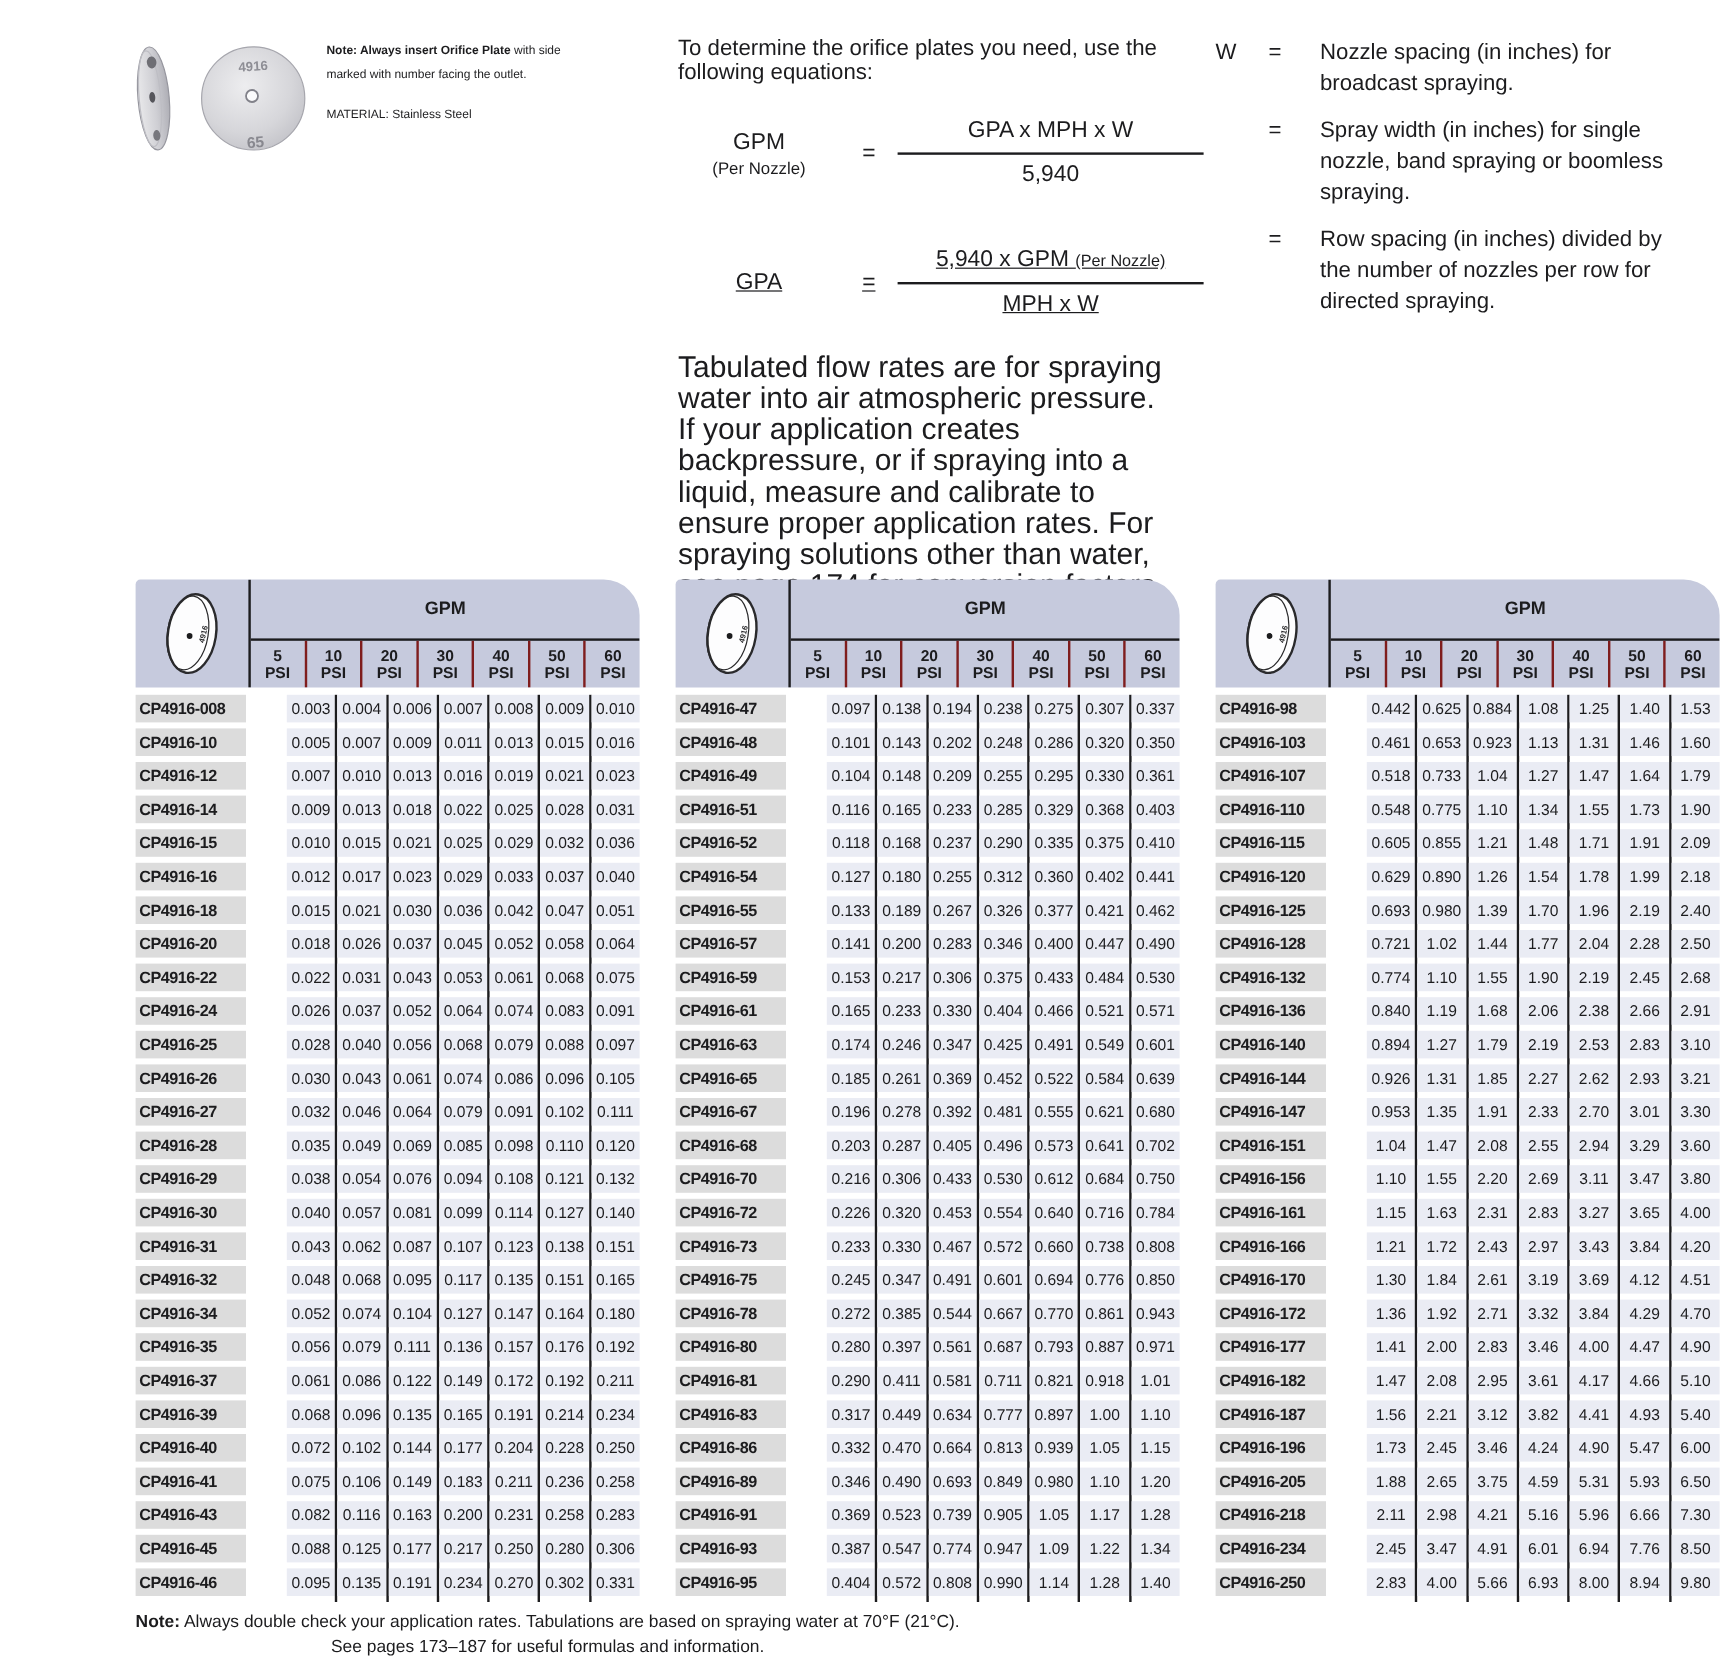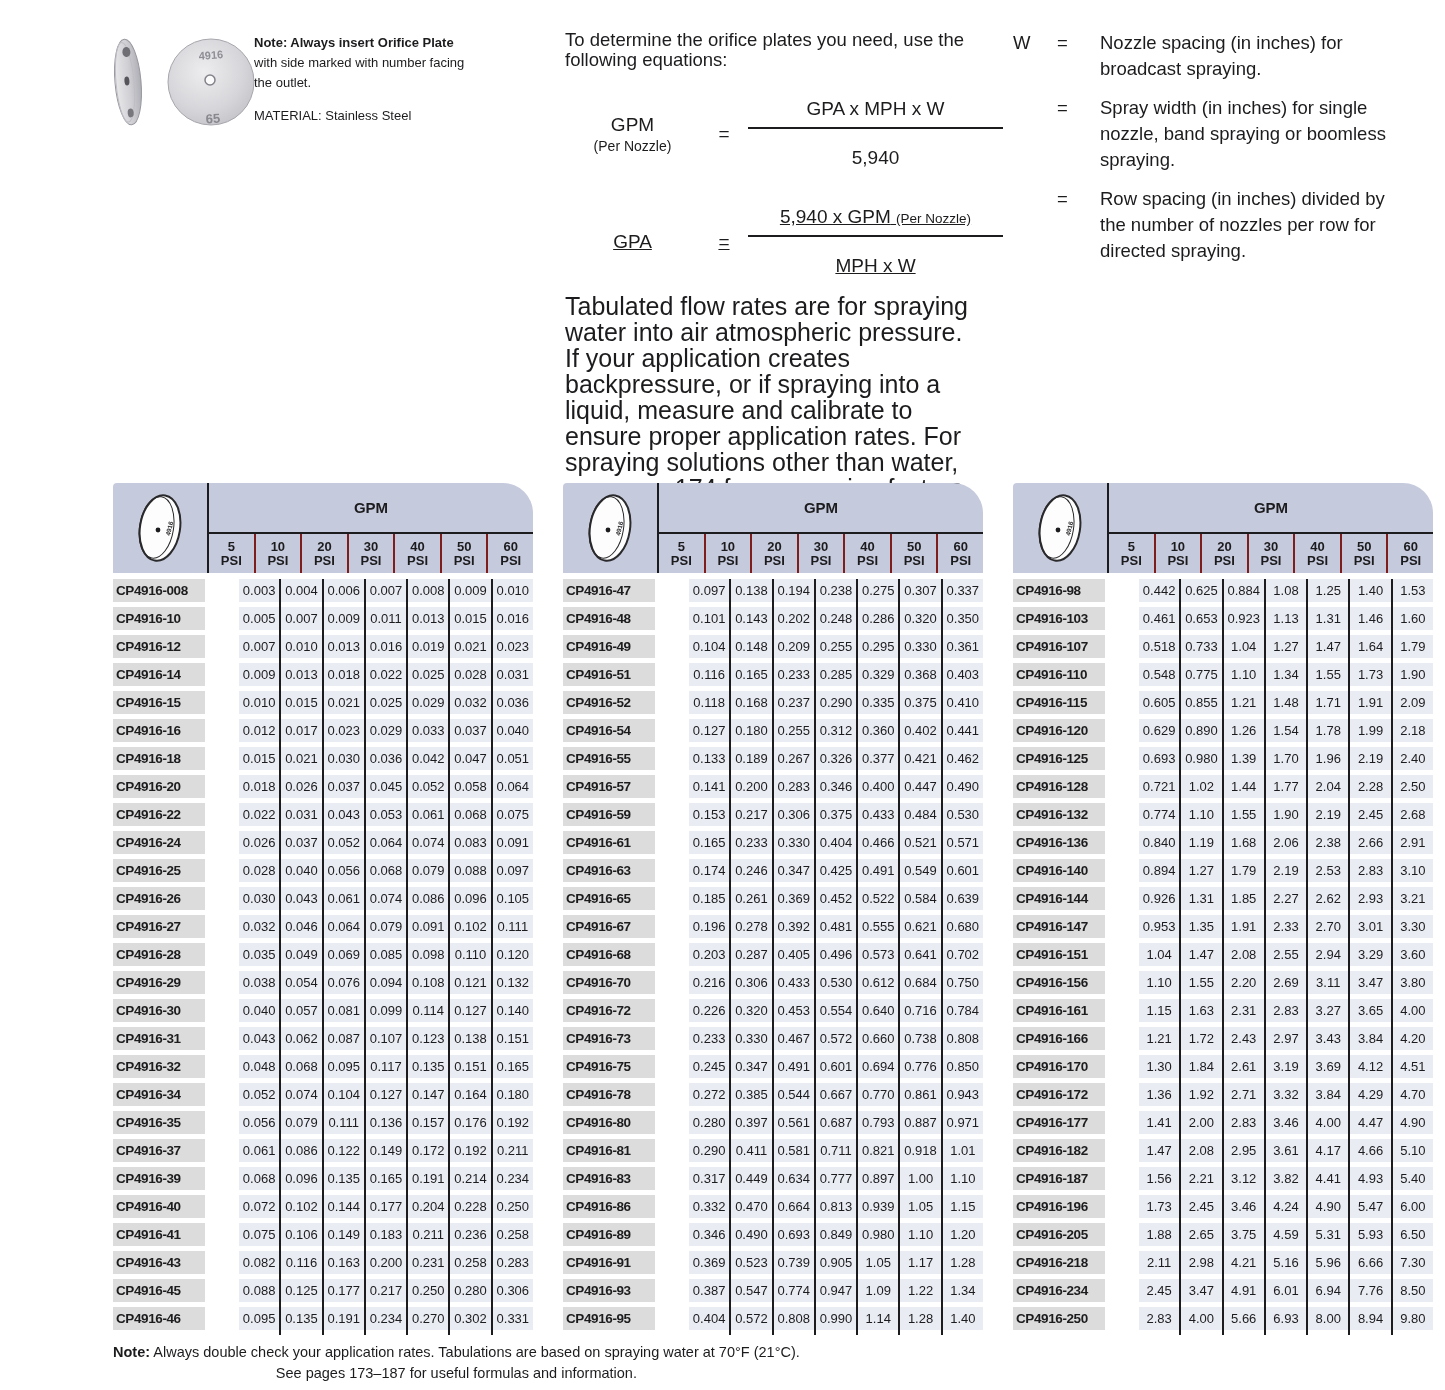--- a/index.html
+++ b/index.html
@@ -10,35 +10,35 @@
     height: 1390px;
     background: #ffffff;
     font-family: "Liberation Sans", sans-serif;
     color: #1c1c1e;
     overflow: hidden;
   }
   .b { font-weight: bold; }
 
   
   .plate-photo { position:absolute; left:95px; top:28px; }
-  .plate-note { position:absolute; left:254px; top:33px; width:225px; font-size:13px; line-height:20px; }
+  .plate-note { position:absolute; left:272px; top:33px; width:225px; font-size:10px; line-height:20px; }
   .plate-note .material { margin-top:13px; }
 
   
   .intro { position:absolute; left:565px; top:30px; width:455px; font-size:18.5px; line-height:20px; }
   .eq { position:absolute; display:flex; align-items:center; }
   .eq1 { left:565px; top:98px; }
   .eq2 { left:565px; top:206px;text-decoration:underline; }
   .eq-left { width:135px; text-align:center; }
   .eq-label { font-size:19px; }
   .eq-sub { font-size:14px; margin-top:2px; }
   .eq-eq { width:48px; text-align:center; font-size:19px; }
   .frac { min-width:255px; text-align:center; font-size:19px; }
   .frac .num { padding:0 14px 7px; border-bottom:2px solid #1c1c1e; }
-  .frac .den { padding-top:18px; }
+  .frac .den { padding-top:6px; }
   .frac .small { font-size:13.5px; }
 
   
   .wdefs { position:absolute; left:1013px; top:30px; width:400px; display:flex; flex-direction:column; gap:13px; }
   .w-item { display:flex; font-size:18.5px; line-height:26px; }
   .w-sym { width:44px; }
   .w-eq { width:43px; }
   .w-text { flex:1; }
 
   
@@ -60,21 +60,21 @@
   .psi-cell { flex:1 1 0; display:flex; flex-direction:column; align-items:center; justify-content:center; font-weight:bold; font-size:13px; line-height:14px; }
   .psi-cell + .psi-cell { border-left:2px solid #7f1d1d; }
 
   .tbody { display:flex; margin-top:6px;gap:28px; }
   .label-col { width:92px; margin-right:6px; display:flex; flex-direction:column; }
   .label-cell {
     height:23px; margin-bottom:5px; background:#dcdcdc;
     font-weight:bold; font-size:13.5px; letter-spacing:-0.4px;
     display:flex; align-items:center; padding-left:3px; white-space:nowrap;
   }
-  .data-area { flex:1; display:flex; }
+  .data-area { flex:1; display:flex;justify-content:flex-end; }
   .data-col { flex:1 1 0; display:flex; flex-direction:column; }
   .data-col + .data-col { border-left:2px solid #1c1c1e; }
   .data-cell {
     height:23px; margin-bottom:5px; background:#eaecf4;
     font-size:13px; display:flex; align-items:center; justify-content:center;
   }
 
   
   .footer { position:absolute; left:113px; top:1342px; font-size:14.5px; line-height:21px;text-align:center; }
 </style>

